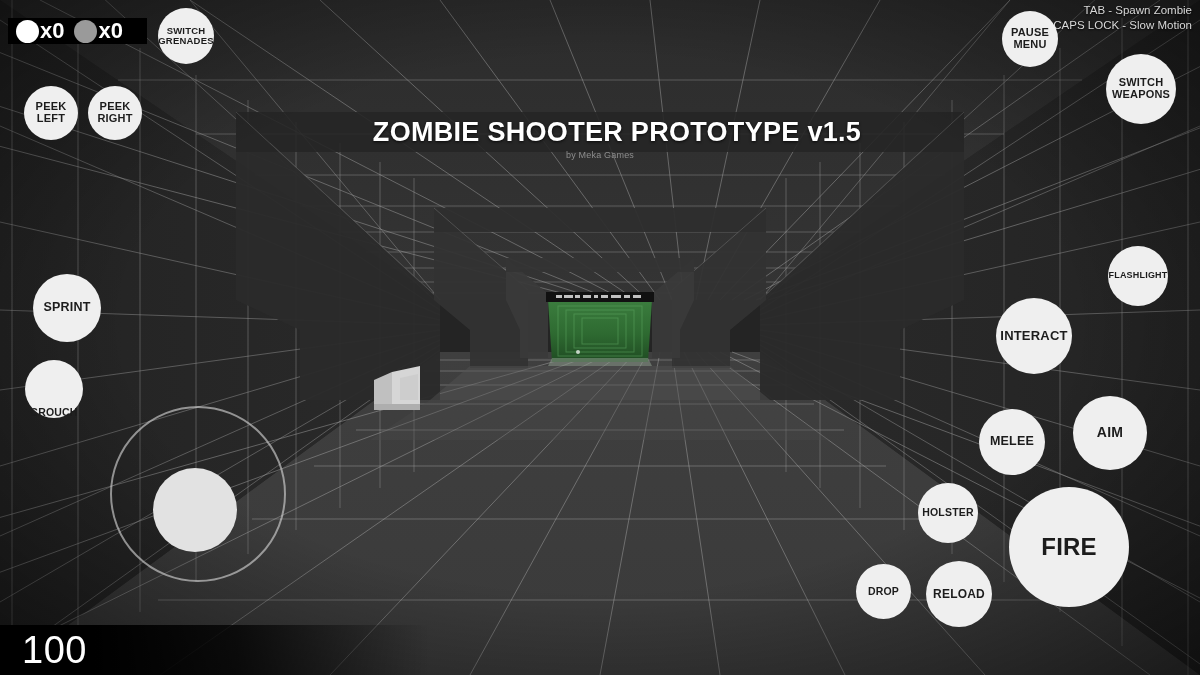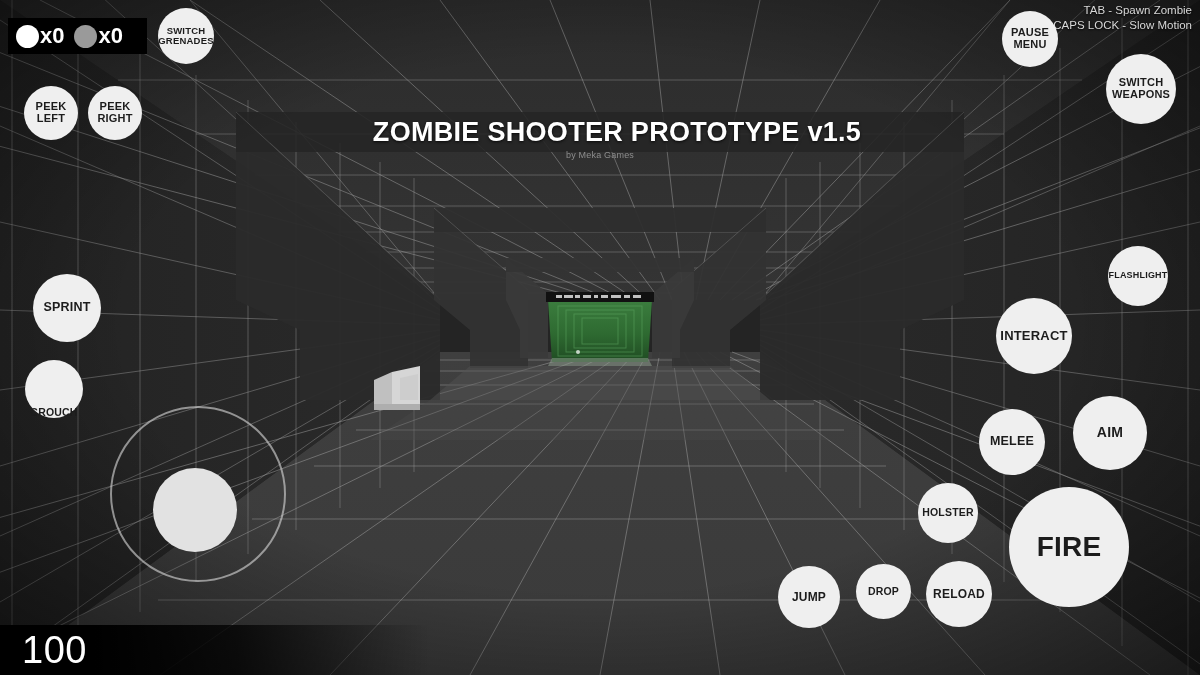--- a/index.html
+++ b/index.html
@@ -37,21 +37,21 @@
     line-height:1.08;
     letter-spacing:.2px;
     box-sizing:border-box;
     cursor:pointer;
   }
   .btn span{display:block;pointer-events:none;}
 
   
   #ammo-bar{
     position:absolute;left:8px;top:18px;
-    width:139px;height:36px;
+    width:139px;height:26px;
     background:#000;
     display:flex;align-items:center;
     gap:10px;padding:0 8px;
     box-sizing:border-box;
   }
   .ammo-group{display:flex;align-items:center;gap:1px;}
   .ammo-dot{width:23px;height:23px;border-radius:50%;display:block;}
   .ammo-dot.primary{background:#ffffff;}
   .ammo-dot.secondary{background:#9a9a9a;}
   .ammo-count{color:#fff;font-size:22px;font-weight:bold;line-height:1;}
@@ -417,25 +417,22 @@
     </div>
 
     <div class="btn" style="left:856px;top:564px;width:55px;height:55px;font-size:10.5px;">
       <span>DROP</span>
     </div>
 
     <div class="btn" style="left:926px;top:561px;width:66px;height:66px;font-size:12px;">
       <span>RELOAD</span>
     </div>
 
-    <div class="btn" style="left:778px;top:566px;width:62px;height:62px;font-size:12px;">
-      <span>JUMP</span>
-    </div>
-
-    <div class="btn" style="left:1009px;top:487px;width:120px;height:120px;font-size:28px;">
+
+    <div class="btn" style="left:1009px;top:487px;width:120px;height:120px;font-size:24px;">
       <span>FIRE</span>
     </div>
 
     <div id="health-bar">
       <span id="health-value">100</span>
     </div>
 
   </div>
 </div>
 

